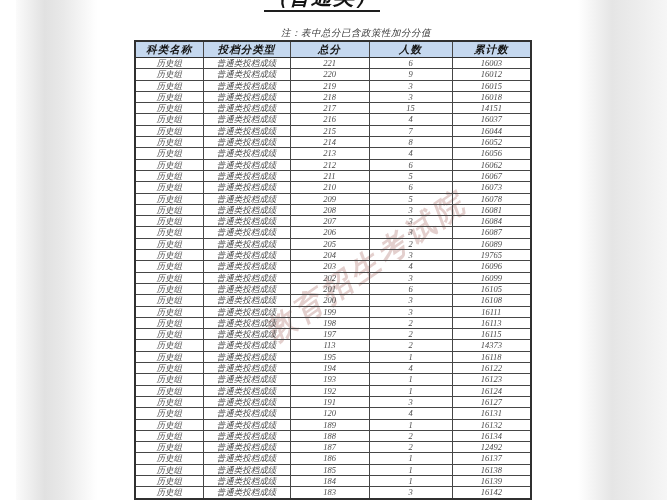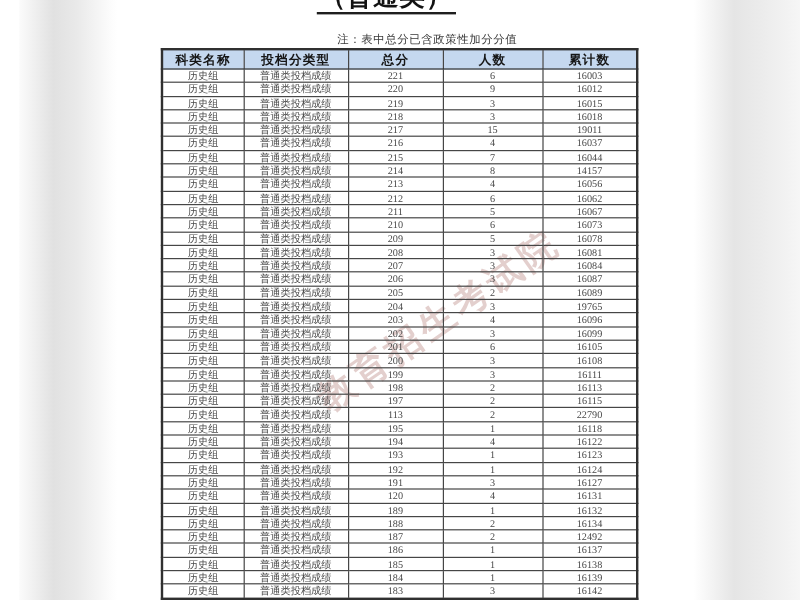--- a/index.html
+++ b/index.html
@@ -9,20 +9,21 @@
     height: 500px;
     overflow: hidden;
     background: #ffffff;
     font-family: "Liberation Serif", "DejaVu Serif", serif;
   }
   .stage {
     position: relative;
     width: 667px;
     height: 356px;
     background: #ffffff;
+    font-style: italic;
   }
   .edge-shade {
     position: absolute;
     top: 0;
     height: 500px;
     pointer-events: none;
     z-index: 3;
   }
   .edge-shade.left {
     left: 16px;
@@ -185,21 +186,21 @@
           <td>218</td>
           <td>3</td>
           <td>16018</td>
         </tr>
 
         <tr>
           <td>历史组</td>
           <td>普通类投档成绩</td>
           <td>217</td>
           <td>15</td>
-          <td>19011</td>
+          <td>14151</td>
         </tr>
 
         <tr>
           <td>历史组</td>
           <td>普通类投档成绩</td>
           <td>216</td>
           <td>4</td>
           <td>16037</td>
         </tr>
 
@@ -209,21 +210,21 @@
           <td>215</td>
           <td>7</td>
           <td>16044</td>
         </tr>
 
         <tr>
           <td>历史组</td>
           <td>普通类投档成绩</td>
           <td>214</td>
           <td>8</td>
-          <td>14157</td>
+          <td>16052</td>
         </tr>
 
         <tr>
           <td>历史组</td>
           <td>普通类投档成绩</td>
           <td>213</td>
           <td>4</td>
           <td>16056</td>
         </tr>
 
@@ -353,21 +354,21 @@
           <td>197</td>
           <td>2</td>
           <td>16115</td>
         </tr>
 
         <tr>
           <td>历史组</td>
           <td>普通类投档成绩</td>
           <td>113</td>
           <td>2</td>
-          <td>22790</td>
+          <td>14373</td>
         </tr>
 
         <tr>
           <td>历史组</td>
           <td>普通类投档成绩</td>
           <td>195</td>
           <td>1</td>
           <td>16118</td>
         </tr>
 

